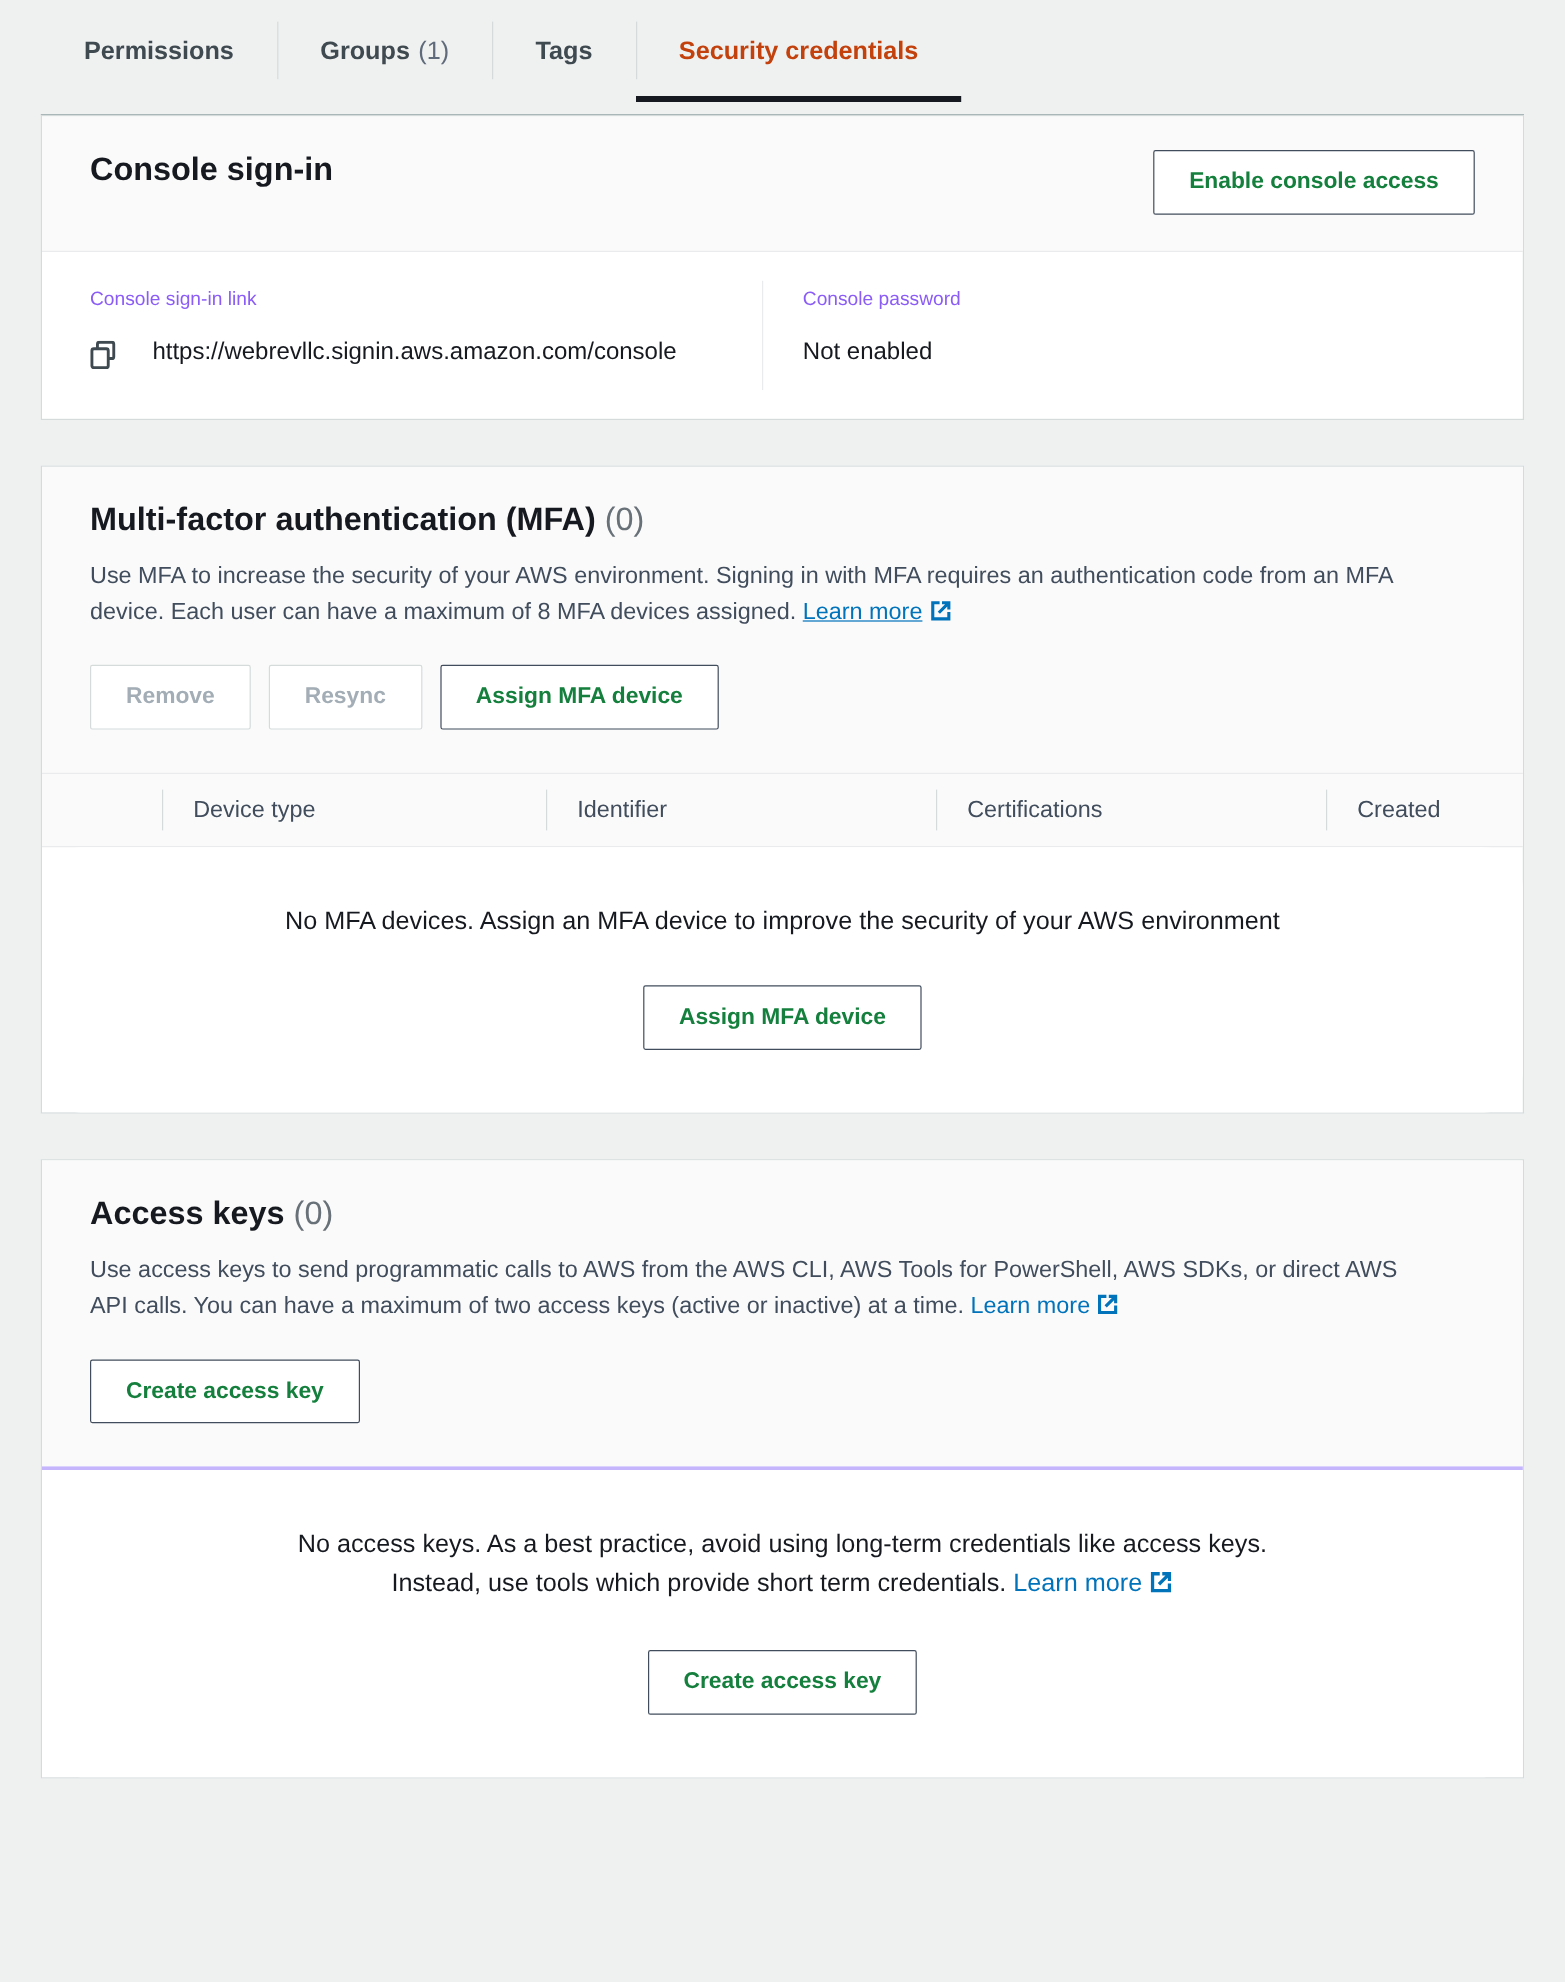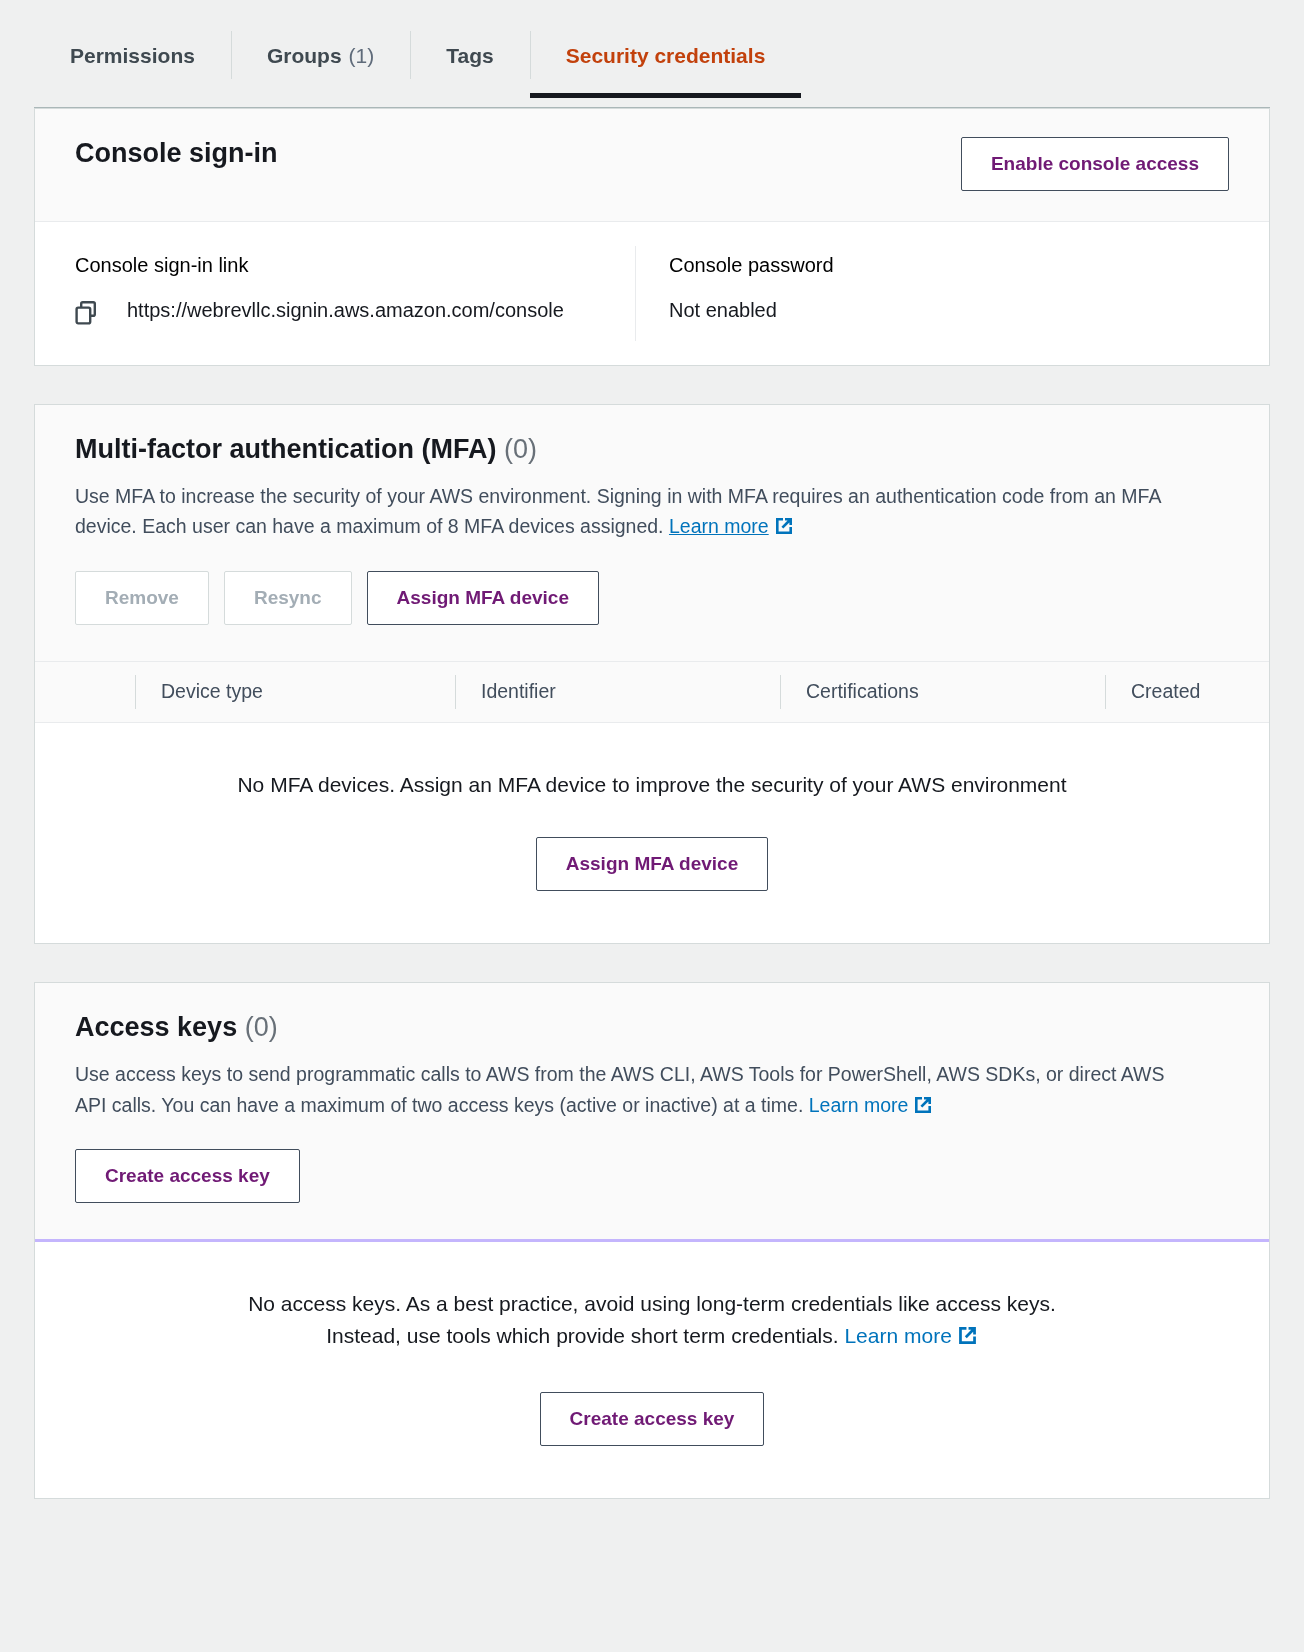--- a/index.html
+++ b/index.html
@@ -13,24 +13,24 @@
   body {
     width: 1304px;
     min-height: 1652px;
     overflow-x: hidden;
   }
 
   
   .tabbar {
     display: flex;
     align-items: stretch;
-    padding: 13px 34px;
+    padding: 0 34px;
     background: #eff0f0;
     position: relative;
-    height: 108px;
+    height: 96px;
   }
   .tabbar-underline {
     position: absolute;
     left: 34px;
     right: 34px;
     bottom: 0;
     height: 1px;
     background: #aab7b8;
   }
   .tab {
@@ -104,21 +104,21 @@
     font-weight: normal;
   }
 
   
   .btn {
     display: inline-flex;
     align-items: center;
     justify-content: center;
     background: #ffffff;
     border: 1.5px solid #414d5c;
-    color: #701a75;
+    color: #15803d;
     font-family: "Liberation Sans", sans-serif;
     font-size: 19px;
     font-weight: bold;
     padding: 15px 29px;
     border-radius: 2px;
     cursor: pointer;
     line-height: 1.15;
     white-space: nowrap;
   }
   .btn.disabled {
@@ -143,22 +143,22 @@
   .col + .col::before {
     content: "";
     position: absolute;
     left: 0;
     top: -6px;
     bottom: -12px;
     width: 1px;
     background: #e9ebed;
   }
   .field-label {
-    font-size: 20px;
-    color: #000000;
+    font-size: 16px;
+    color: #8b5cf6;
     margin-bottom: 18px;
     line-height: 1.3;
   }
   .field-value {
     font-size: 20px;
     color: #16191f;
     line-height: 1.45;
   }
   .link-with-copy {
     display: flex;

